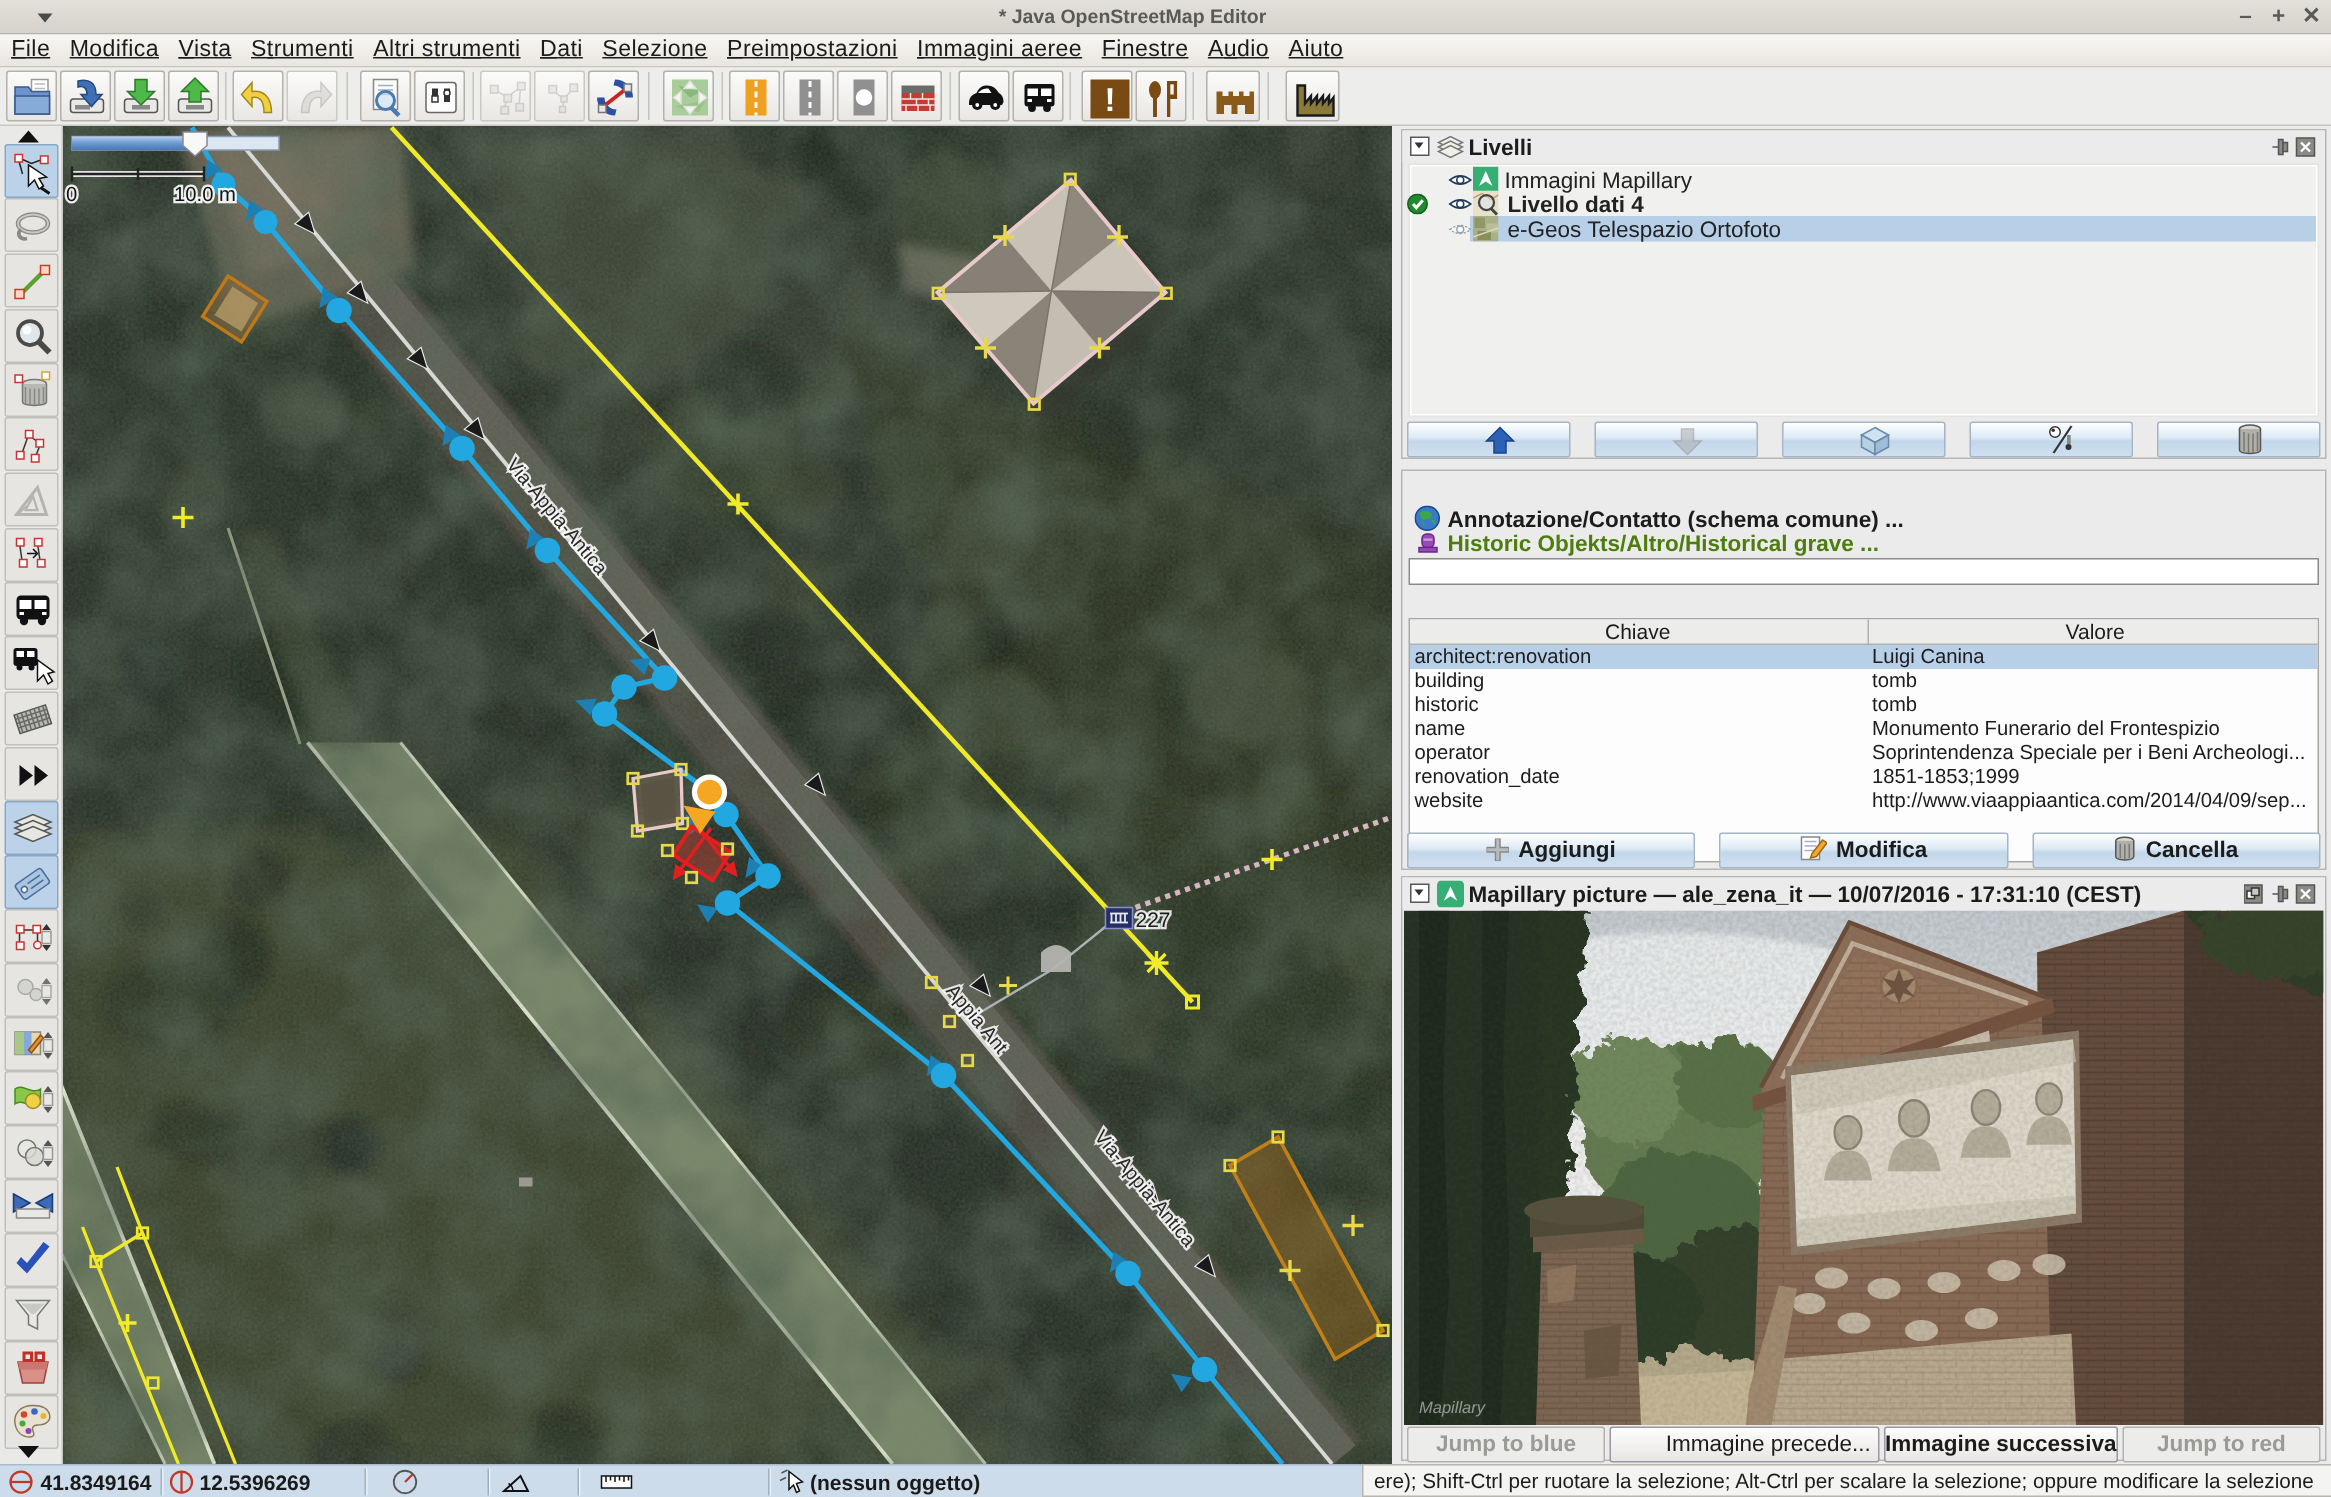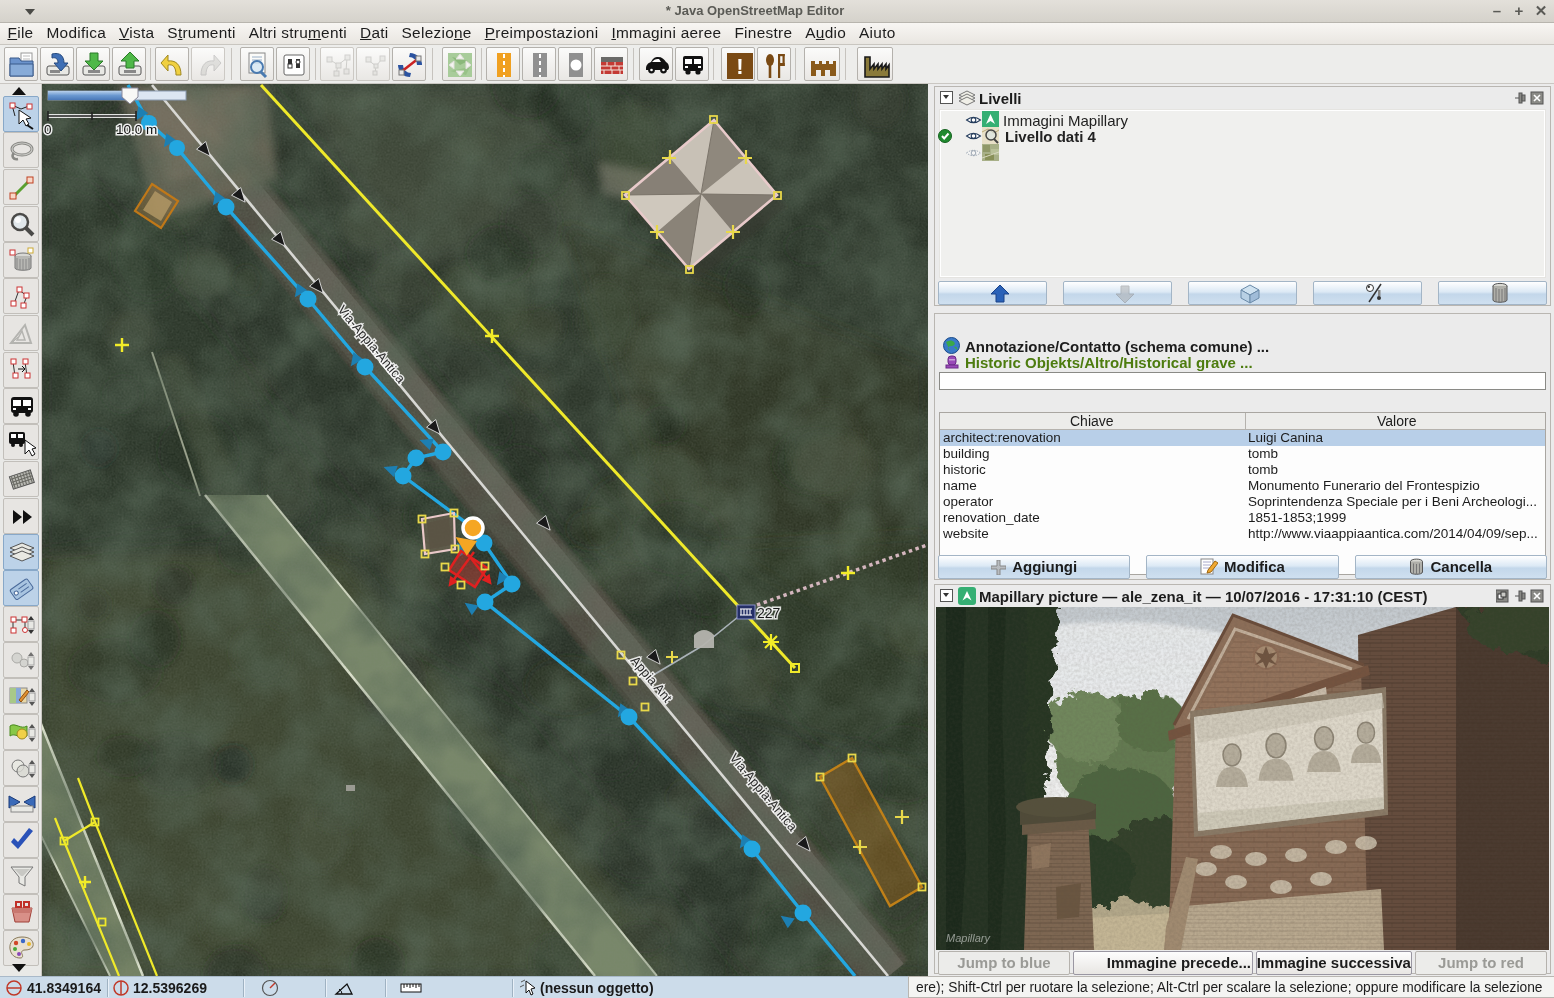--- a/index.html
+++ b/index.html
@@ -9,21 +9,21 @@
 
 
 #titlebar { left:0; top:0; width:1554px; height:23px; background:linear-gradient(#e3e0da,#d5d2cb); border-bottom:1px solid #b8b5ae; }
 #titlebar .title { position:absolute; left:0; right:44px; top:3px; text-align:center; font-size:13px; font-weight:bold; color:#5a5a55; }
 #titlebar .winmenu { position:absolute; left:25px; top:9px; width:0; height:0; border-left:5px solid transparent; border-right:5px solid transparent; border-top:6px solid #4a4a46; }
 #titlebar .btns { position:absolute; right:2px; top:0; height:23px; font-size:15px; color:#5a5a56; font-weight:bold; }
 #titlebar .btns span { display:inline-block; width:22px; text-align:center; line-height:21px; }
 
 
 #menubar { left:0; top:23px; width:1554px; height:22px; background:linear-gradient(#f8f6f3,#e9e6e1); border-bottom:1px solid #c9c6c0; font-size:15.4px; letter-spacing:0.28px; color:#1c1c1c; white-space:nowrap; }
-#menubar span.m { display:inline-block; padding:1px 6.5px 0 6.5px; }
+#menubar span.m { display:inline-block; padding:1px 6.5px 0 6.5px;text-decoration:underline; }
 #menubar u { text-decoration:underline; }
 
 
 #toolbar { left:0; top:45px; width:1554px; height:39px; background:#ededeb; border-bottom:1px solid #cac7c2; }
 .tbtn { position:absolute; top:2px; width:34px; height:34px; background:linear-gradient(#fbfbfa,#e9e7e4); border:1px solid #b4b1ac; border-radius:2px; }
 .tbtn svg { position:absolute; left:3px; top:3px; }
 .tsep { position:absolute; top:3px; width:1px; height:32px; background:#c6c3be; }
 
 
 #sidebar { left:0; top:84px; width:42px; height:892px; background:#e9e9e7; border-right:1px solid #c9c6c1; }
@@ -859,20 +859,23 @@
         </svg>
   </div>
   <div class="listarea" style="top:22px;height:169px;">
 
     <div style="position:absolute;left:42px;top:2px;width:100%;height:16px;font-size:15px;color:#222;">
           <span style="position:absolute;left:21px;top:0px;">Immagini Mapillary</span>
         </div>
     <div style="position:absolute;left:42px;top:18px;width:100%;height:16px;font-size:15px;font-weight:bold;color:#222;">
           <span style="position:absolute;left:23px;top:0px;">Livello dati 4</span>
         </div>
+    <div style="position:absolute;left:40px;top:34px;right:1px;height:17px;background:#b8cfe8;">
+          <span style="position:absolute;left:25px;top:1px;font-size:15px;color:#222;">e-Geos Telespazio Ortofoto</span>
+        </div>
 
     <svg width="17" height="12" viewBox="0 0 22 14" style="position:absolute;left:25px;top:4px">
           <path d="M2 7 Q11 0 20 7 Q11 14 2 7 Z" fill="#fff" stroke="#223a5a" stroke-width="1.4"></path>
           <circle cx="11" cy="7" r="3" fill="none" stroke="#223a5a" stroke-width="1.4"></circle>
         </svg>
     <svg width="17" height="12" viewBox="0 0 22 14" style="position:absolute;left:25px;top:20px">
           <path d="M2 7 Q11 0 20 7 Q11 14 2 7 Z" fill="#fff" stroke="#223a5a" stroke-width="1.4"></path>
           <circle cx="11" cy="7" r="3" fill="none" stroke="#223a5a" stroke-width="1.4"></circle>
         </svg>
     <svg width="17" height="12" viewBox="0 0 22 14" style="position:absolute;left:25px;top:37px" opacity="0.45">
@@ -1160,21 +1163,21 @@
 <ellipse cx="385" cy="272" rx="11" ry="7" fill="#cdc2ae" opacity="0.85"></ellipse>
 <ellipse cx="270" cy="262" rx="11" ry="7" fill="#cdc2ae" opacity="0.85"></ellipse>
 <path d="M238 300 L445 282 L448 343 L236 343 Z" fill="#b9a98f"></path>
 <path d="M238 300 L445 282 L448 343 L236 343 Z" fill="url(#bricks2)" opacity="0.25"></path>
 <path d="M230 320 L250 250 L262 252 L245 343 L228 343 Z" fill="#a08a70"></path>
 <rect width="613" height="343" filter="url(#pgrain)" opacity="0.35"></rect>
 <text x="10" y="335" font-family="Liberation Sans" font-size="11" fill="#ffffff" opacity="0.5" font-style="italic">Mapillary</text>
 </svg></div>
   <div class="pbtnrow" style="top:366px;gap:3px;">
     <div class="pbtn" style="background:#ececea;border-color:#b5b2ad;font-size:15px;font-weight:bold;color:#9a9a96;text-align:center;line-height:22px;">Jump to blue</div>
-    <div class="pbtn" style="flex:1.12;background:linear-gradient(#fdfdfd,#e8e6e3);border-color:#9a97a2;font-size:15px;font-weight:bold;color:#1c1c1c;text-align:center;line-height:22px;white-space:nowrap;padding-left:32px;">Immagine precede...</div>
+    <div class="pbtn" style="flex:1.12;background:linear-gradient(#fdfdfd,#e8e6e3);border-color:#9a97a2;font-size:15px;font-weight:normal;color:#1c1c1c;text-align:center;line-height:22px;white-space:nowrap;padding-left:32px;">Immagine precede...</div>
     <div class="pbtn" style="flex:1.14;background:linear-gradient(#fdfdfd,#e8e6e3);border-color:#9a97a2;font-size:15px;font-weight:bold;color:#1c1c1c;text-align:center;line-height:22px;white-space:nowrap;">Immagine successiva</div>
     <div class="pbtn" style="background:#ececea;border-color:#b5b2ad;font-size:15px;font-weight:bold;color:#9a9a96;text-align:center;line-height:22px;">Jump to red</div>
   </div>
 </div>
 </div>
 
 <div id="statusbar" class="abs">
   <svg width="16" height="16" style="position:absolute;left:6px;top:3px">
       <circle cx="8" cy="8" r="7" fill="none" stroke="#c03828" stroke-width="1.5"></circle>
       <line x1="1" y1="8" x2="15" y2="8" stroke="#c03828" stroke-width="1.5"></line>

